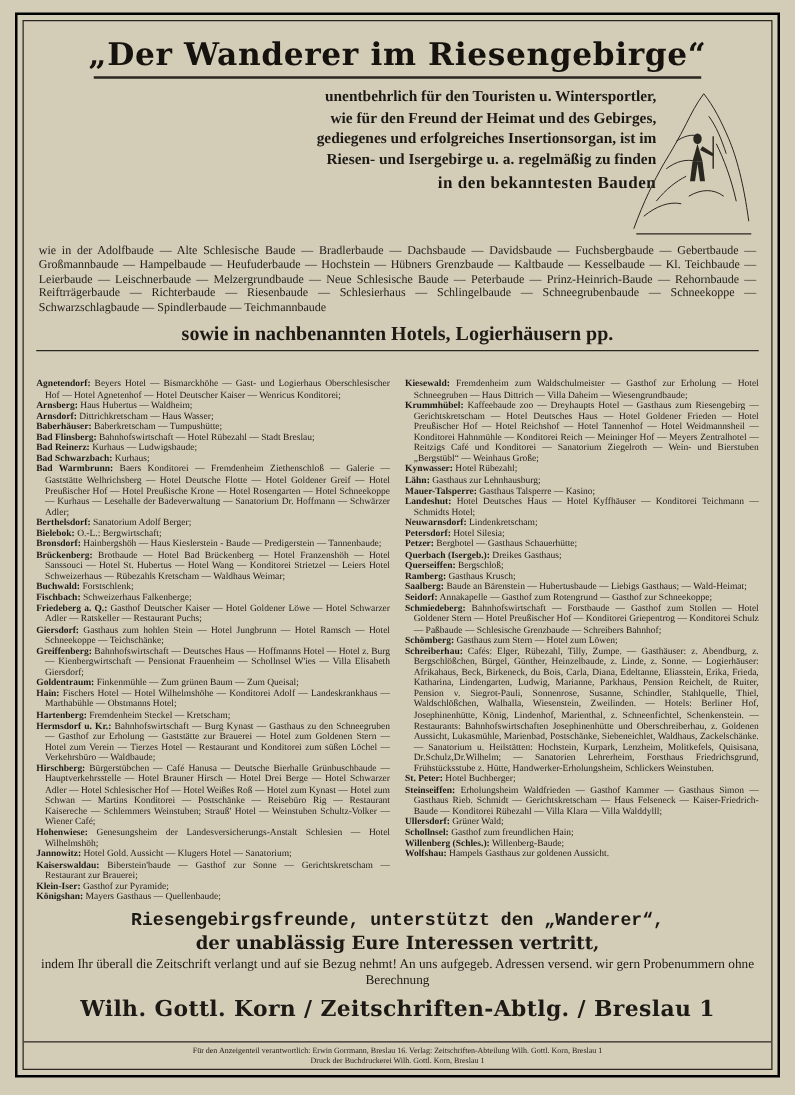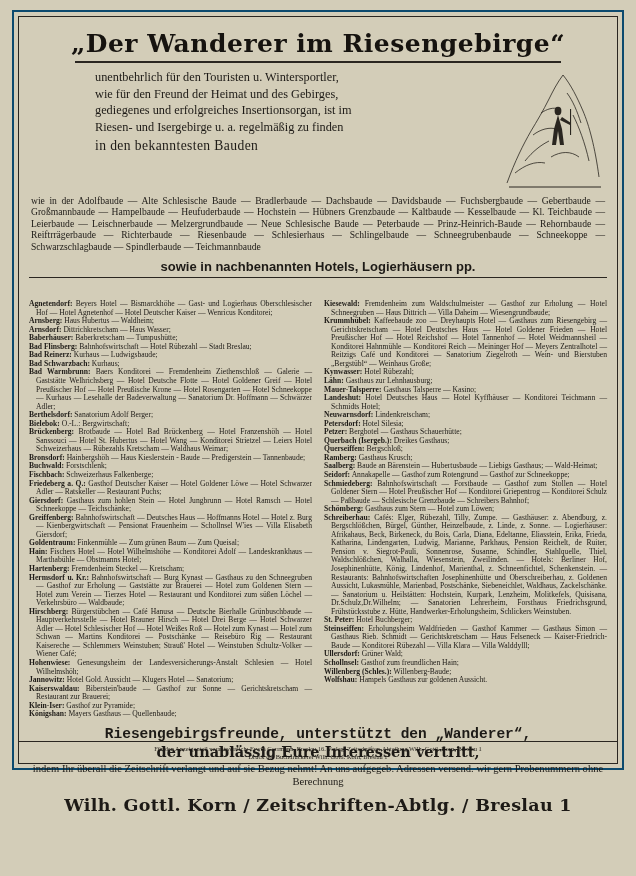--- a/index.html
+++ b/index.html
@@ -11,23 +11,23 @@
     overflow:hidden;
   }
   .page{
     position:relative;
     width:636px;height:876px;
     background:#d3cdb8;
     box-sizing:border-box;
     padding:10px 12px;
   }
   .frame{
-    border:2px solid #0c4a6e;
+    border:2px solid #000000;
     padding:4px;
-    height:760px;
+    height:852px;
     box-sizing:border-box;
     position:relative;
   }
   .frame-inner{
     border:1px solid #2a2620;
     height:100%;
     box-sizing:border-box;
     padding:8px 10px 4px 10px;
     position:relative;
   }
@@ -46,22 +46,22 @@
     margin:3px 46px 6px 46px;
   }
   
   .intro-wrap{
     position:relative;
     min-height:118px;
   }
   .intro{
     width:430px;
     margin-left:66px;
-    text-align:left;
-    font-weight:normal;
+    text-align:right;
+    font-weight:bold;
     font-size:12.3px;
     line-height:16.5px;
     font-family:"Liberation Serif", serif;
   }
   .intro .big{
     display:block;
     font-size:13.6px;
     letter-spacing:.4px;
     margin-top:3px;
   }
@@ -80,23 +80,23 @@
     padding:0 2px;
   }
   .bauden-last{
     text-align:center;
     font-size:9.6px;
     line-height:11.4px;
   }
   .sowie{
     text-align:center;
     font-weight:bold;
-    font-size:13px;
+    font-size:16px;
     margin:7px 0 2px 0;
-    font-family:Liberation Sans, sans-serif;
+    font-family:Liberation Serif, serif;
   }
   .hr-thin{border-top:1px solid #2a2620;margin:3px 0 4px 0;}
   
   .cols{
     display:flex;
     gap:12px;
     font-size:7.6px;
     line-height:8.55px;
     text-align:justify;
     margin-top:22px;
@@ -201,22 +201,22 @@
             <p class="entry"><span class="pl">Agnetendorf:</span><span> Beyers Hotel — Bismarckhöhe — Gast- und Logierhaus Oberschlesischer Hof — Hotel Agnetenhof — Hotel Deutscher Kaiser — Wenricus Konditorei;</span></p>
             <p class="entry"><span class="pl">Arnsberg:</span><span> Haus Hubertus — Waldheim;</span></p>
             <p class="entry"><span class="pl">Arnsdorf:</span><span> Dittrichkretscham — Haus Wasser;</span></p>
             <p class="entry"><span class="pl">Baberhäuser:</span><span> Baberkretscham — Tumpushütte;</span></p>
             <p class="entry"><span class="pl">Bad Flinsberg:</span><span> Bahnhofswirtschaft — Hotel Rübezahl — Stadt Breslau;</span></p>
             <p class="entry"><span class="pl">Bad Reinerz:</span><span> Kurhaus — Ludwigsbaude;</span></p>
             <p class="entry"><span class="pl">Bad Schwarzbach:</span><span> Kurhaus;</span></p>
             <p class="entry"><span class="pl">Bad Warmbrunn:</span><span> Baers Konditorei — Fremdenheim Ziethenschloß — Galerie — Gaststätte Welhrichsberg — Hotel Deutsche Flotte — Hotel Goldener Greif — Hotel Preußischer Hof — Hotel Preußische Krone — Hotel Rosengarten — Hotel Schneekoppe — Kurhaus — Lesehalle der Badeverwaltung — Sanatorium Dr. Hoffmann — Schwärzer Adler;</span></p>
             <p class="entry"><span class="pl">Berthelsdorf:</span><span> Sanatorium Adolf Berger;</span></p>
             <p class="entry"><span class="pl">Bielebok:</span><span> O.-L.: Bergwirtschaft;</span></p>
+            <p class="entry"><span class="pl">Bronsdorf:</span><span> Hainbergshöh — Haus Kieslerstein - Baude — Predigerstein — Tannenbaude;</span></p>
             <p class="entry"><span class="pl">Brückenberg:</span><span> Brotbaude — Hotel Bad Brückenberg — Hotel Franzenshöh — Hotel Sanssouci — Hotel St. Hubertus — Hotel Wang — Konditorei Strietzel — Leiers Hotel Schweizerhaus — Rübezahls Kretscham — Waldhaus Weimar;</span></p>
-            <p class="entry"><span class="pl">Bronsdorf:</span><span> Hainbergshöh — Haus Kieslerstein - Baude — Predigerstein — Tannenbaude;</span></p>
             <p class="entry"><span class="pl">Buchwald:</span><span> Forstschlenk;</span></p>
             <p class="entry"><span class="pl">Fischbach:</span><span> Schweizerhaus Falkenberge;</span></p>
             <p class="entry"><span class="pl">Friedeberg a. Q.:</span><span> Gasthof Deutscher Kaiser — Hotel Goldener Löwe — Hotel Schwarzer Adler — Ratskeller — Restaurant Puchs;</span></p>
             <p class="entry"><span class="pl">Giersdorf:</span><span> Gasthaus zum hohlen Stein — Hotel Jungbrunn — Hotel Ramsch — Hotel Schneekoppe — Teichschänke;</span></p>
             <p class="entry"><span class="pl">Greiffenberg:</span><span> Bahnhofswirtschaft — Deutsches Haus — Hoffmanns Hotel — Hotel z. Burg — Kienbergwirtschaft — Pensionat Frauenheim — Schollnsel W'ies — Villa Elisabeth Giersdorf;</span></p>
             <p class="entry"><span class="pl">Goldentraum:</span><span> Finkenmühle — Zum grünen Baum — Zum Queisal;</span></p>
             <p class="entry"><span class="pl">Hain:</span><span> Fischers Hotel — Hotel Wilhelmshöhe — Konditorei Adolf — Landeskrankhaus — Marthabühle — Obstmanns Hotel;</span></p>
             <p class="entry"><span class="pl">Hartenberg:</span><span> Fremdenheim Steckel — Kretscham;</span></p>
             <p class="entry"><span class="pl">Hermsdorf u. Kr.:</span><span> Bahnhofswirtschaft — Burg Kynast — Gasthaus zu den Schneegruben — Gasthof zur Erholung — Gaststätte zur Brauerei — Hotel zum Goldenen Stern — Hotel zum Verein — Tierzes Hotel — Restaurant und Konditorei zum süßen Löchel — Verkehrsbüro — Waldbaude;</span></p>
             <p class="entry"><span class="pl">Hirschberg:</span><span> Bürgerstübchen — Café Hanusa — Deutsche Bierhalle Grünbuschbaude — Hauptverkehrsstelle — Hotel Brauner Hirsch — Hotel Drei Berge — Hotel Schwarzer Adler — Hotel Schlesischer Hof — Hotel Weißes Roß — Hotel zum Kynast — Hotel zum Schwan — Martins Konditorei — Postschänke — Reisebüro Rig — Restaurant Kaisereche — Schlemmers Weinstuben; Strauß' Hotel — Weinstuben Schultz-Volker — Wiener Café;</span></p>

